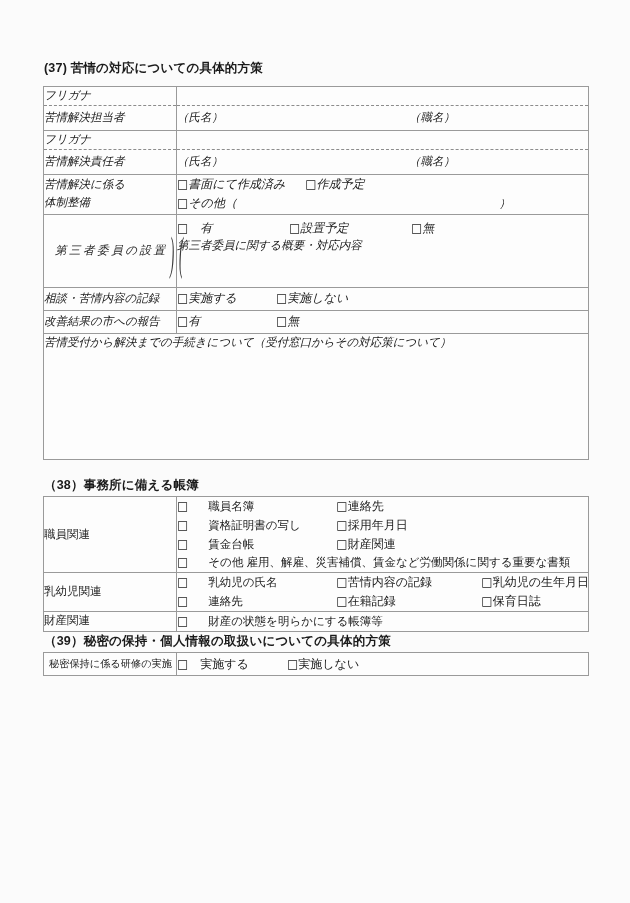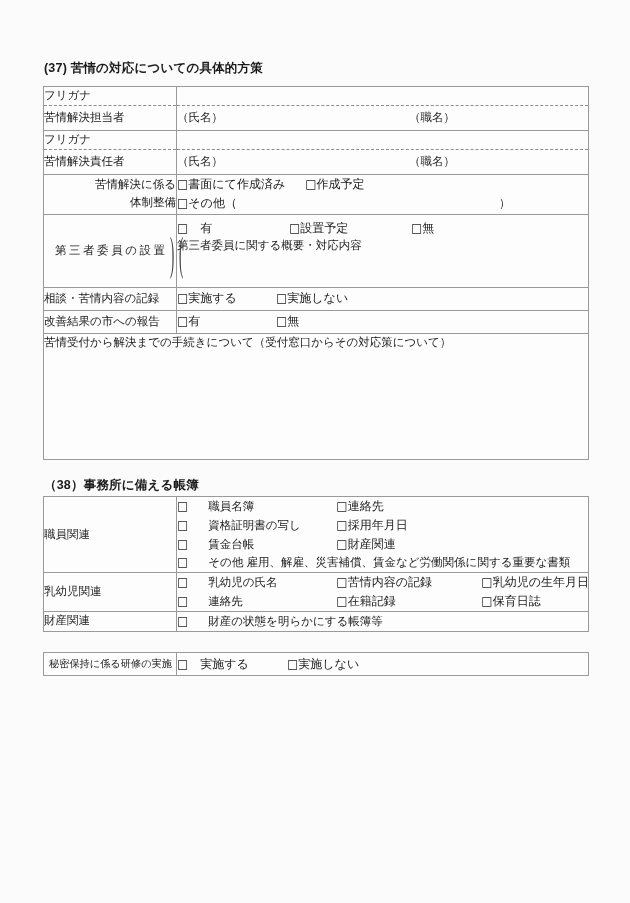--- a/index.html
+++ b/index.html
@@ -130,21 +130,21 @@
     vertical-align: top !important;
   }
 </style>
 </head>
 <body>
 
 <div class="page">
 
   <div class="section-title" style="top:60px;">(37) 苦情の対応についての具体的方策</div>
 
-  <table class="ftable" style="top:86px;">
+  <table class="ftable" style="top:86px;font-style:italic;">
     <colgroup>
         <col style="width:133px">
         <col style="width:412px">
       </colgroup>
     <tbody>
       <tr>
         <td class="lbl furi dashed-bottom">フリガナ</td>
         <td class="val furi dashed-bottom"></td>
       </tr>
       <tr>
@@ -165,21 +165,21 @@
         <td class="lbl namerow no-top">苦情解決責任者</td>
         <td class="val namerow no-top">
           <span class="name-line">
             <span class="shimei">（氏名）</span>
             <span>（職名）</span>
           </span>
         </td>
       </tr>
 
       <tr>
-        <td class="lbl" style="height:39px;text-align:right;">
+        <td class="lbl" style="height:39px;">
           <span style="display:block">苦情解決に係る</span>
           <span style="display:block">体制整備</span>
         </td>
         <td class="val">
           <span class="cbline">
             <span class="cb">□書面にて作成済み</span><span class="gap-tab"></span><span class="cb">□作成予定</span>
           </span>
           <span class="cbline">
             <span class="cb">□その他（</span><span style="display:inline-block;width:262px"></span><span>）</span>
           </span>
@@ -254,20 +254,21 @@
         </tr>
         <tr>
           <td class="lbl">財産関連</td>
           <td class="val">
             <span class="cbline"><span class="cb">□</span><span class="gap-tab"></span><span>財産の状態を明らかにする帳簿等</span></span>
           </td>
         </tr>
       </tbody>
   </table>
 
+  <div class="section-title" style="top:633px;">（39）秘密の保持・個人情報の取扱いについての具体的方策</div>
 
   <table class="ftable" style="top:652px;">
     <colgroup>
         <col style="width:133px">
         <col style="width:412px">
       </colgroup>
     <tbody>
       <tr>
         <td class="lbl" style="height:22px;font-size:10.2px;padding-left:5px;">秘密保持に係る研修の実施</td>
         <td class="val">

